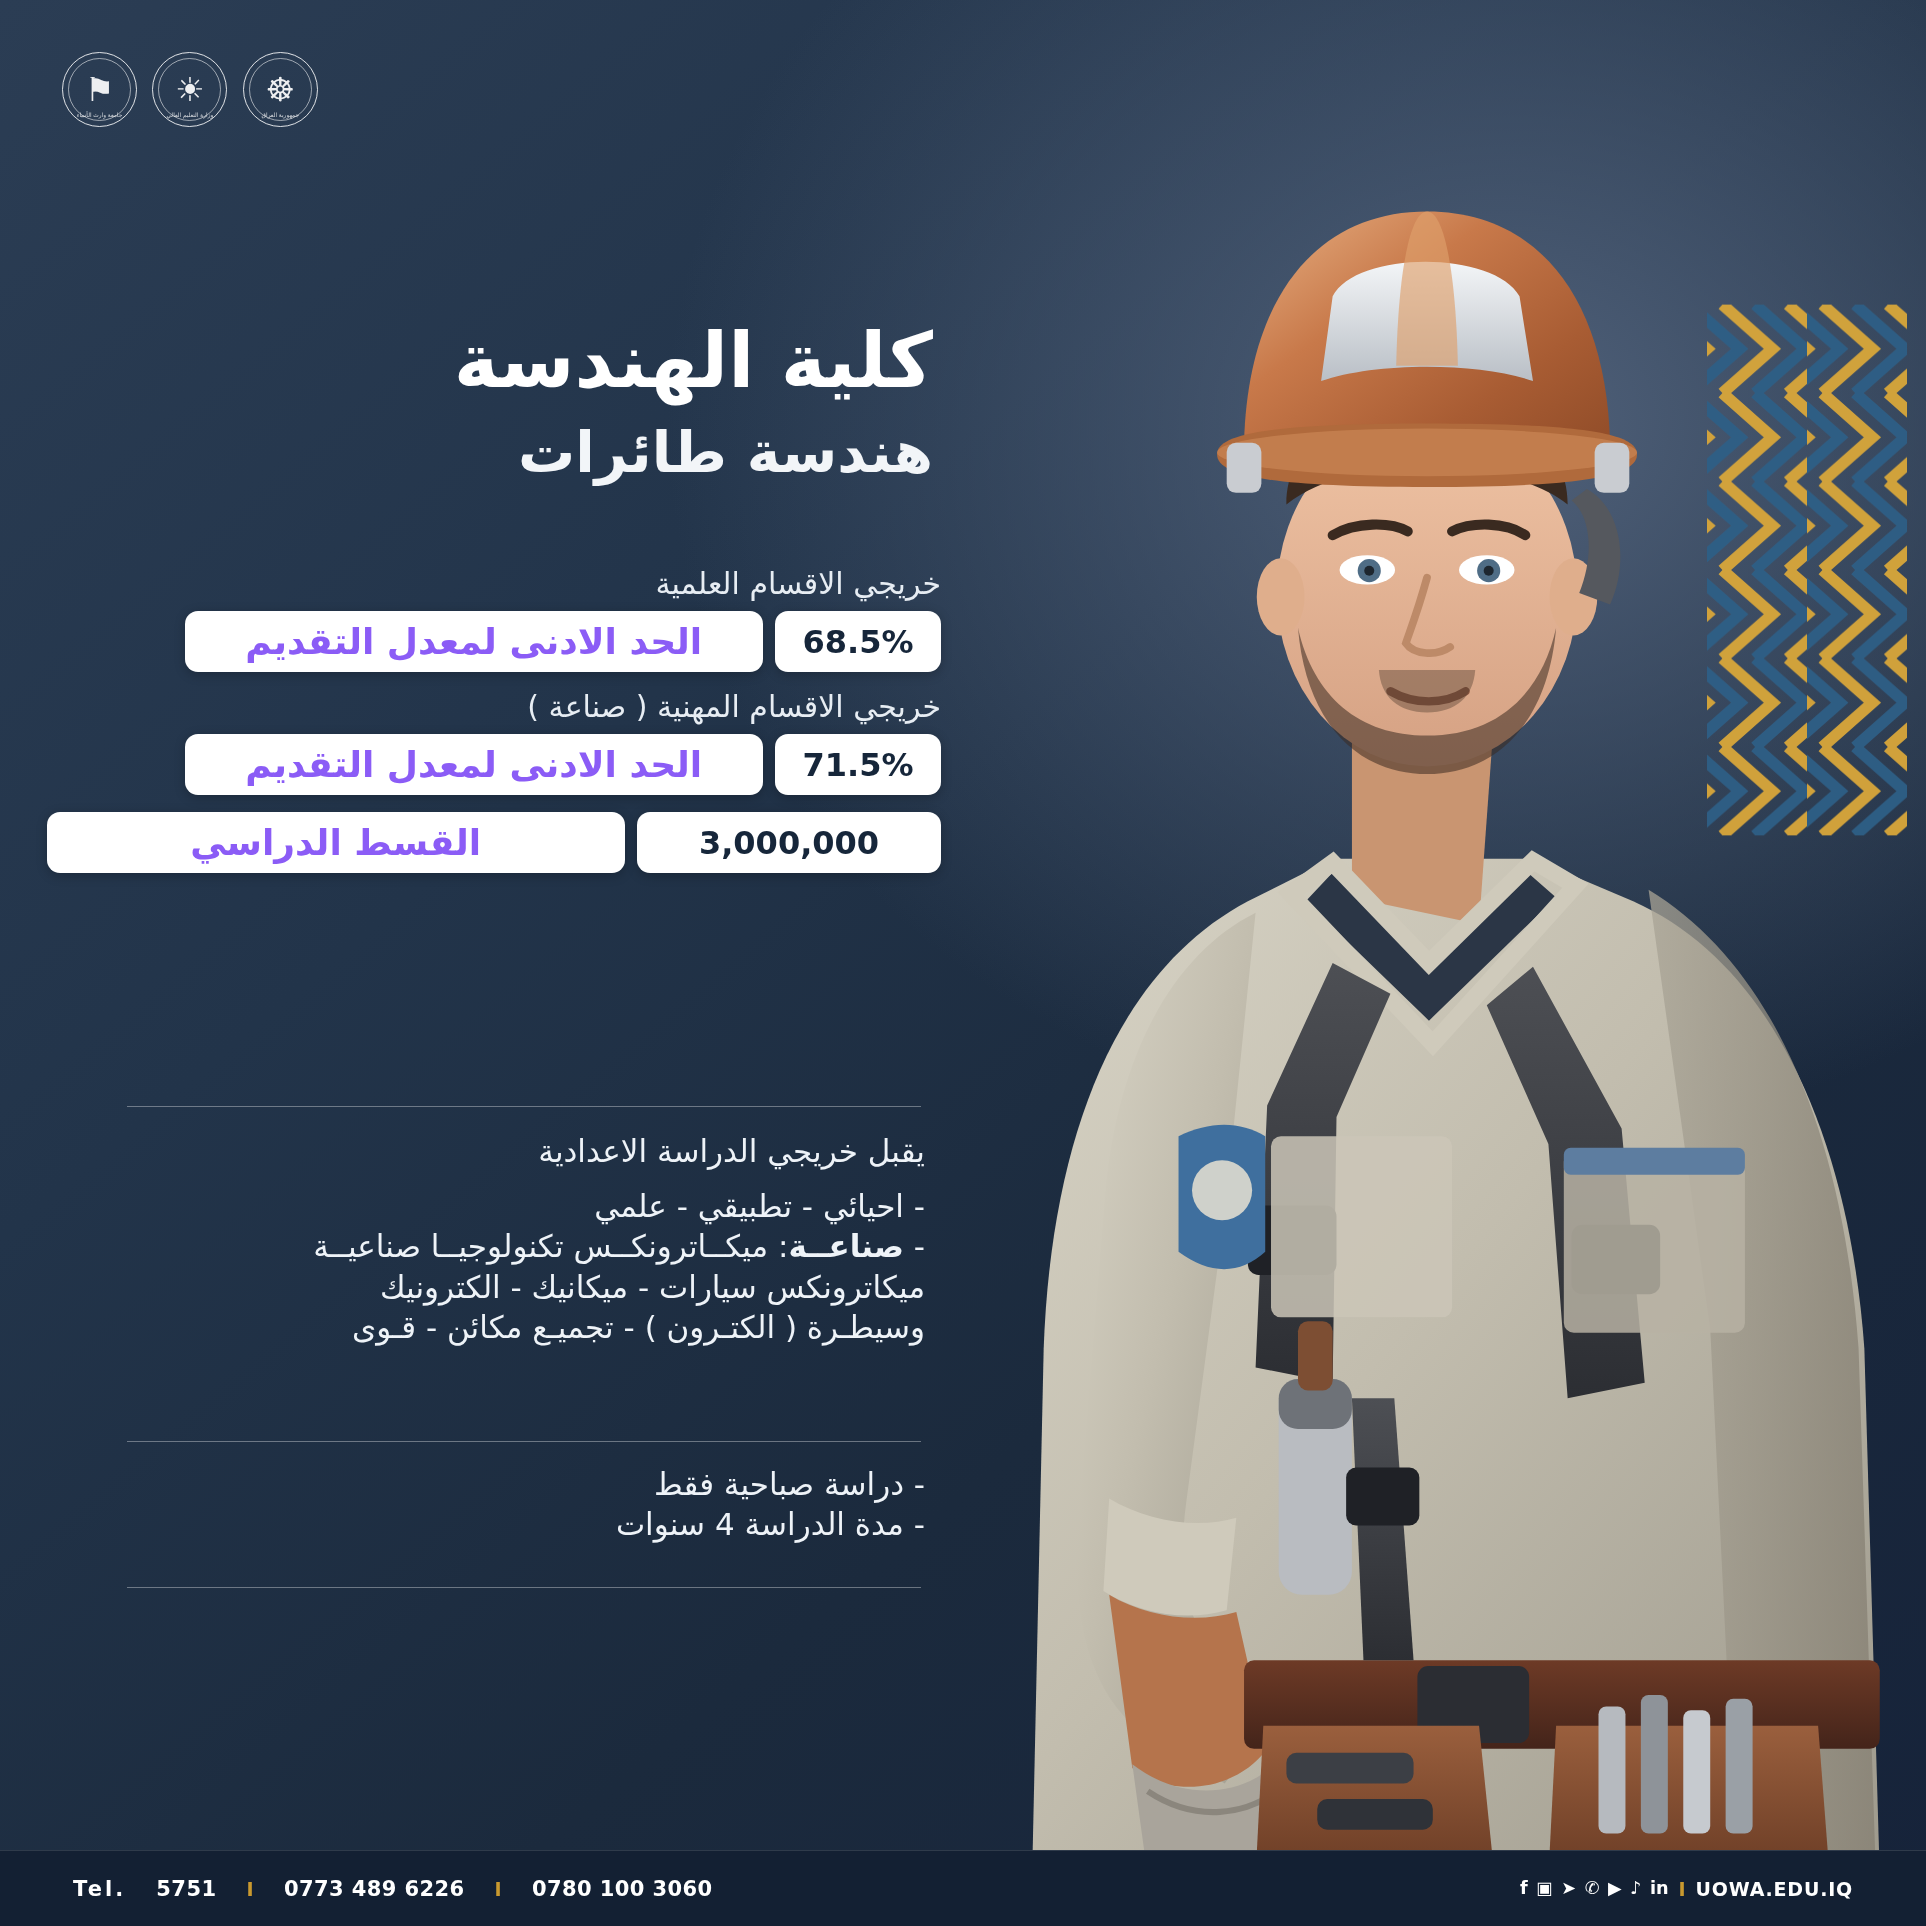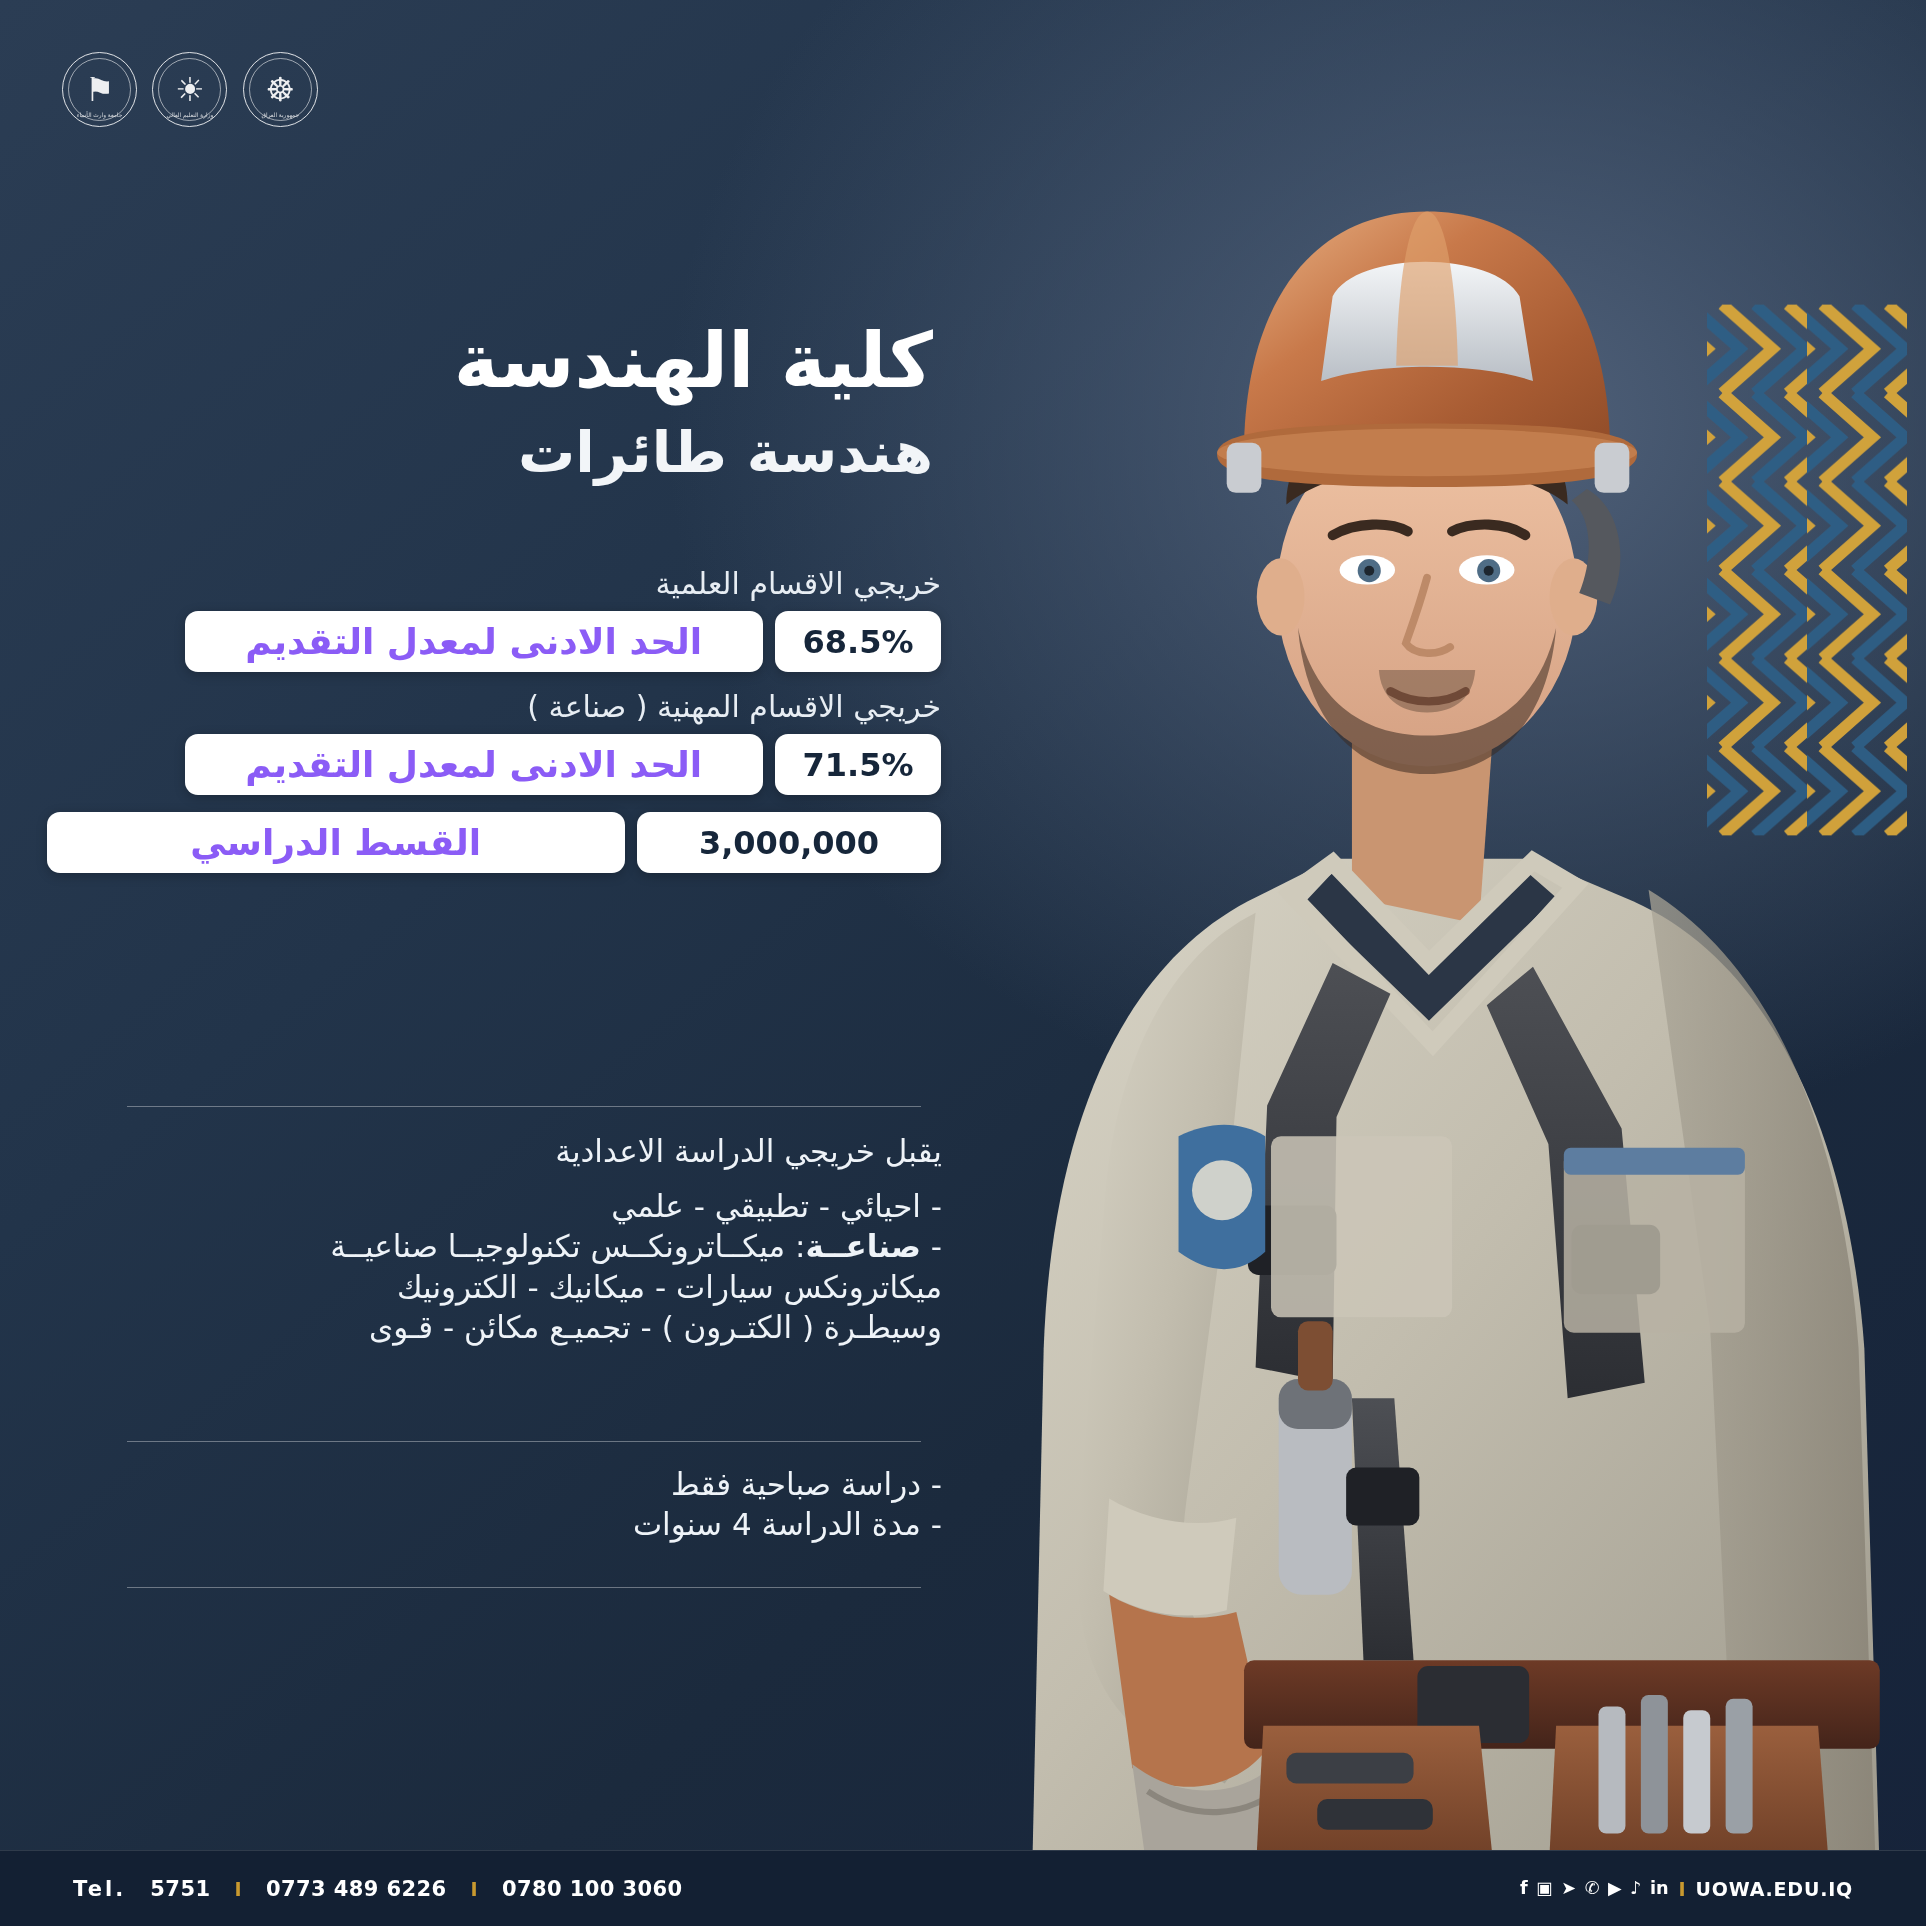--- a/index.html
+++ b/index.html
@@ -156,21 +156,21 @@
     position: absolute;
     left: 127px;
     width: 794px;
     height: 1.2px;
     background: rgba(255,255,255,0.35);
   }
 
   
   .body-block {
     position: absolute;
-    left: 125px;
+    left: 108px;
     width: 817px;
     text-align: right;
     color: #eef3f8;
   }
   .body-block .line {
     font-size: 31px;
     line-height: 1.42;
     font-weight: 500;
   }
   .body-block .line.tight { line-height: 1.30; }
@@ -198,21 +198,21 @@
     display: flex;
     align-items: center;
     justify-content: space-between;
     box-sizing: border-box;
     padding: 0 73px;
     direction: ltr;
   }
   .footer-left {
     display: flex;
     align-items: center;
-    gap: 24px;
+    gap: 30px;
     color: #ffffff;
     font-size: 21px;
     font-weight: 600;
     letter-spacing: 0.4px;
   }
   .footer-left .tel-label { letter-spacing: 3.1px; font-weight: 700; }
   .sep {
     color: #c9992f;
     font-size: 19px;
     font-weight: 700;

